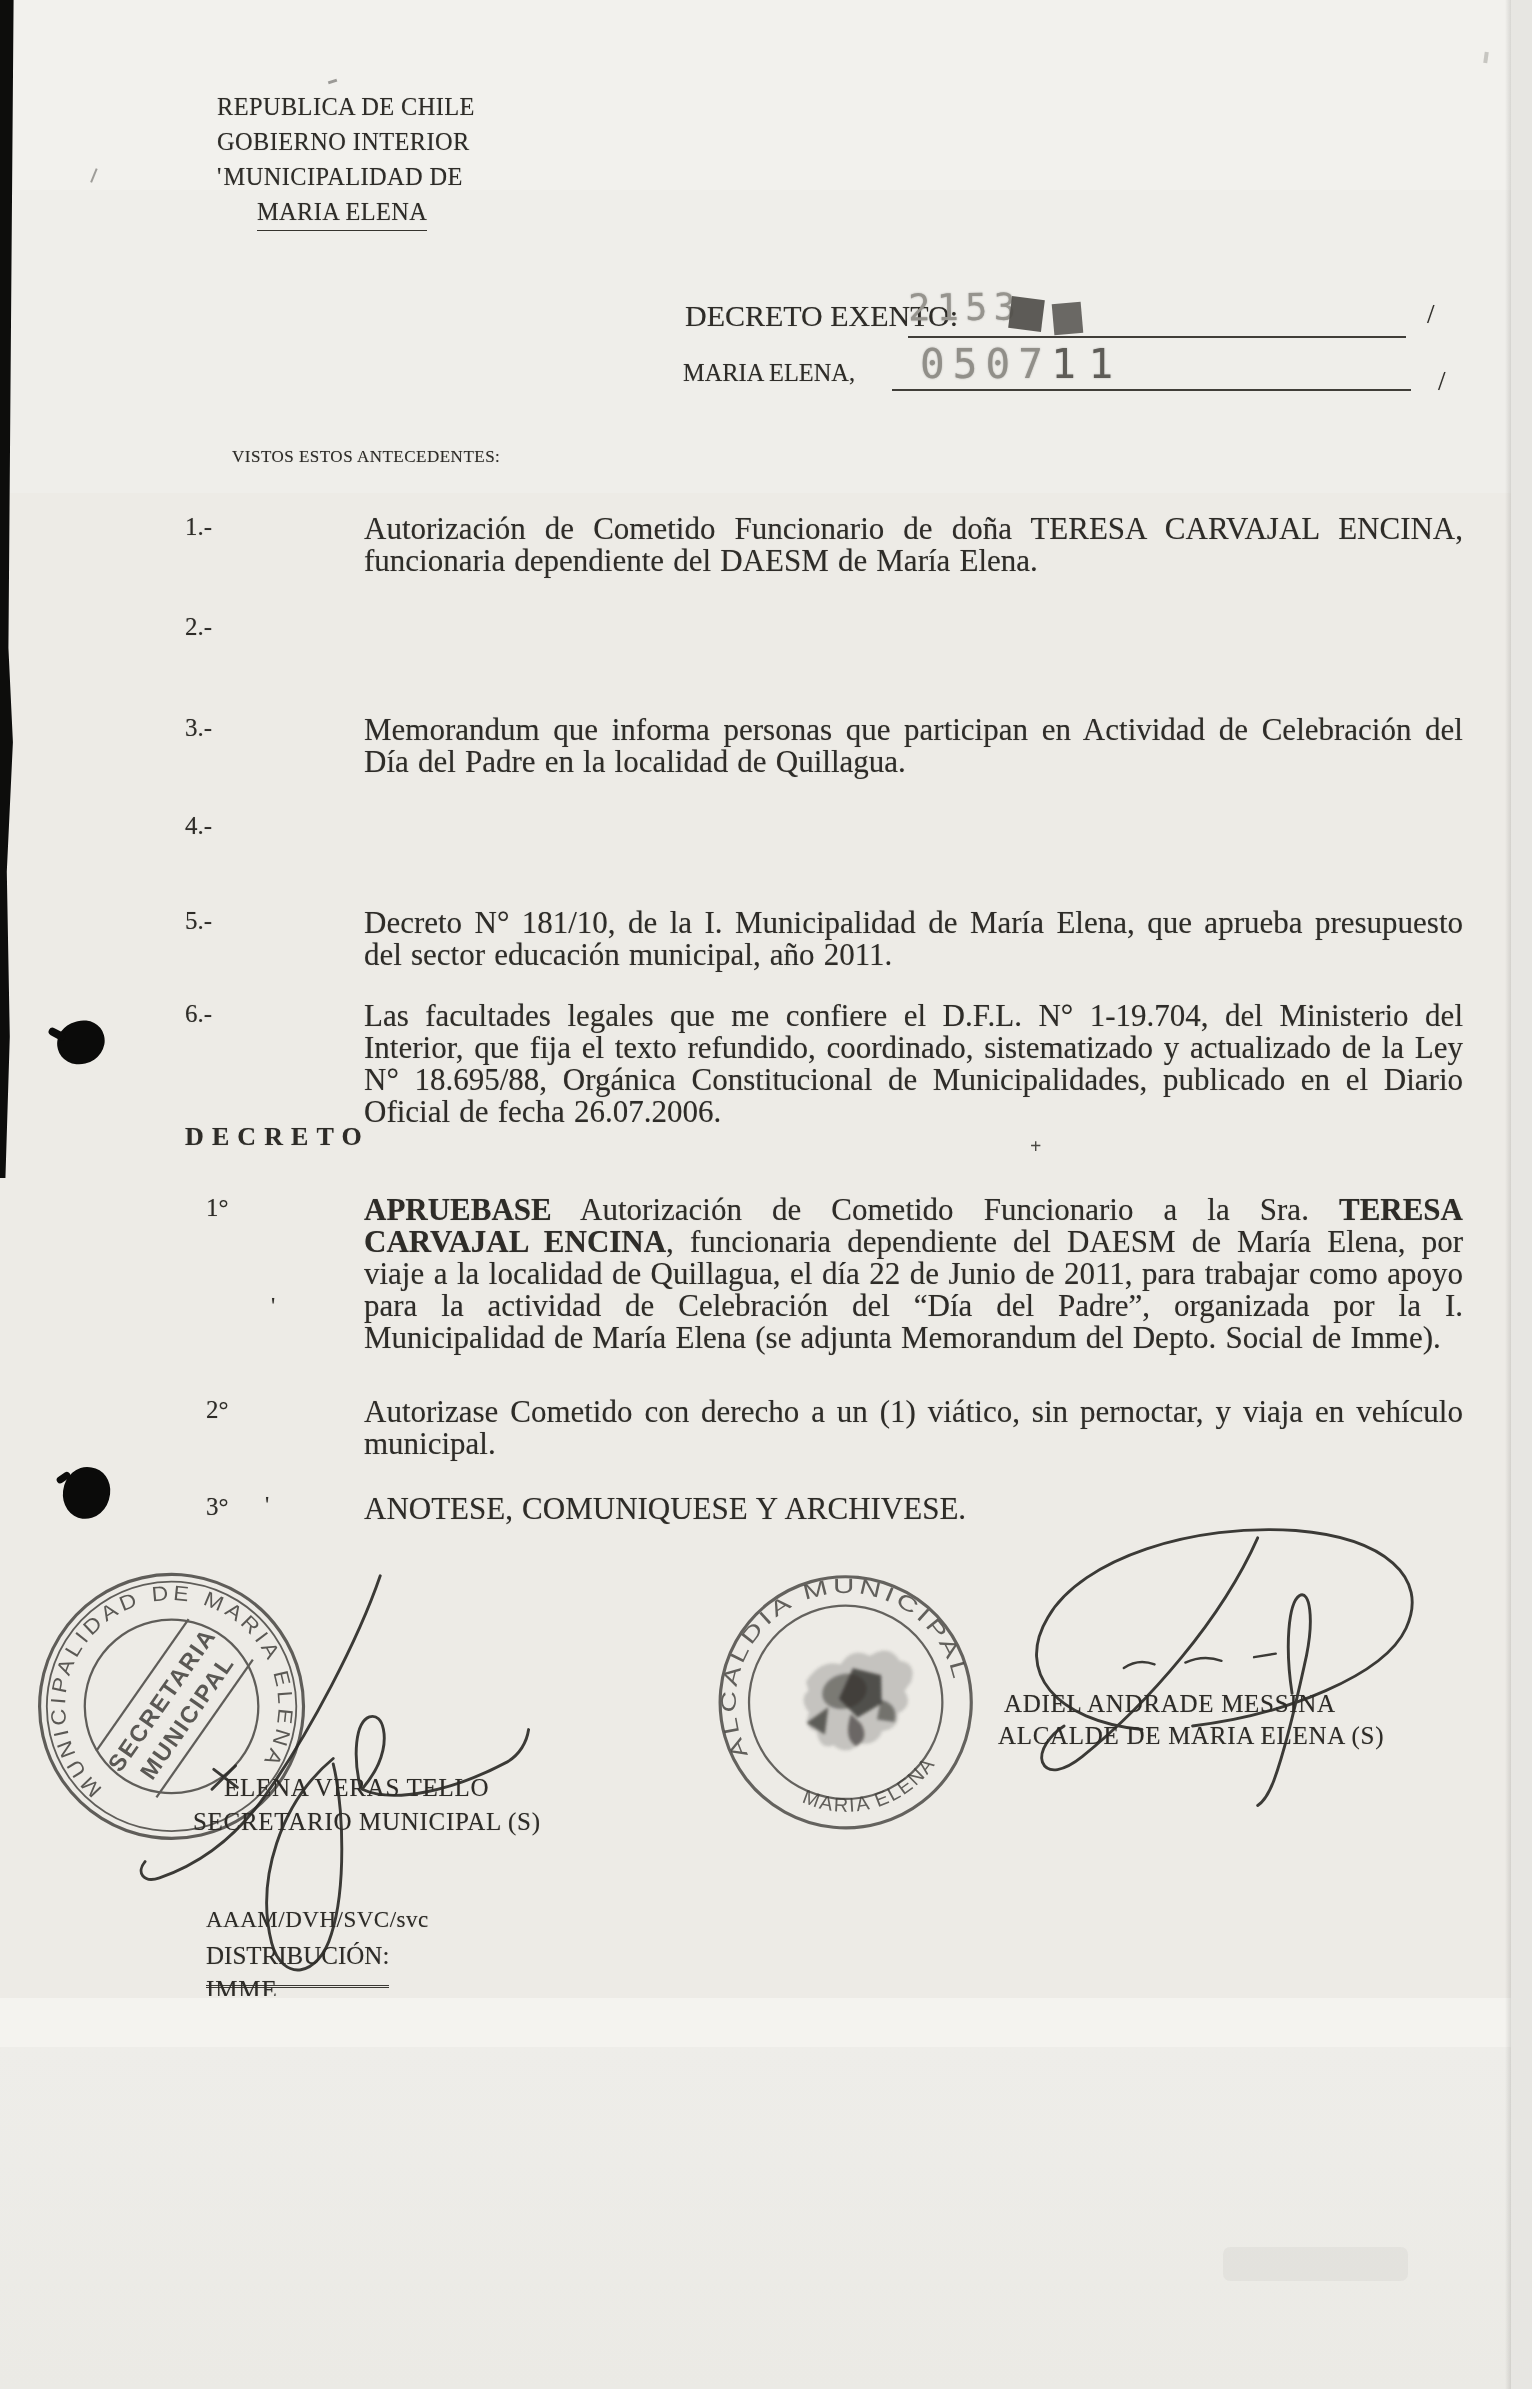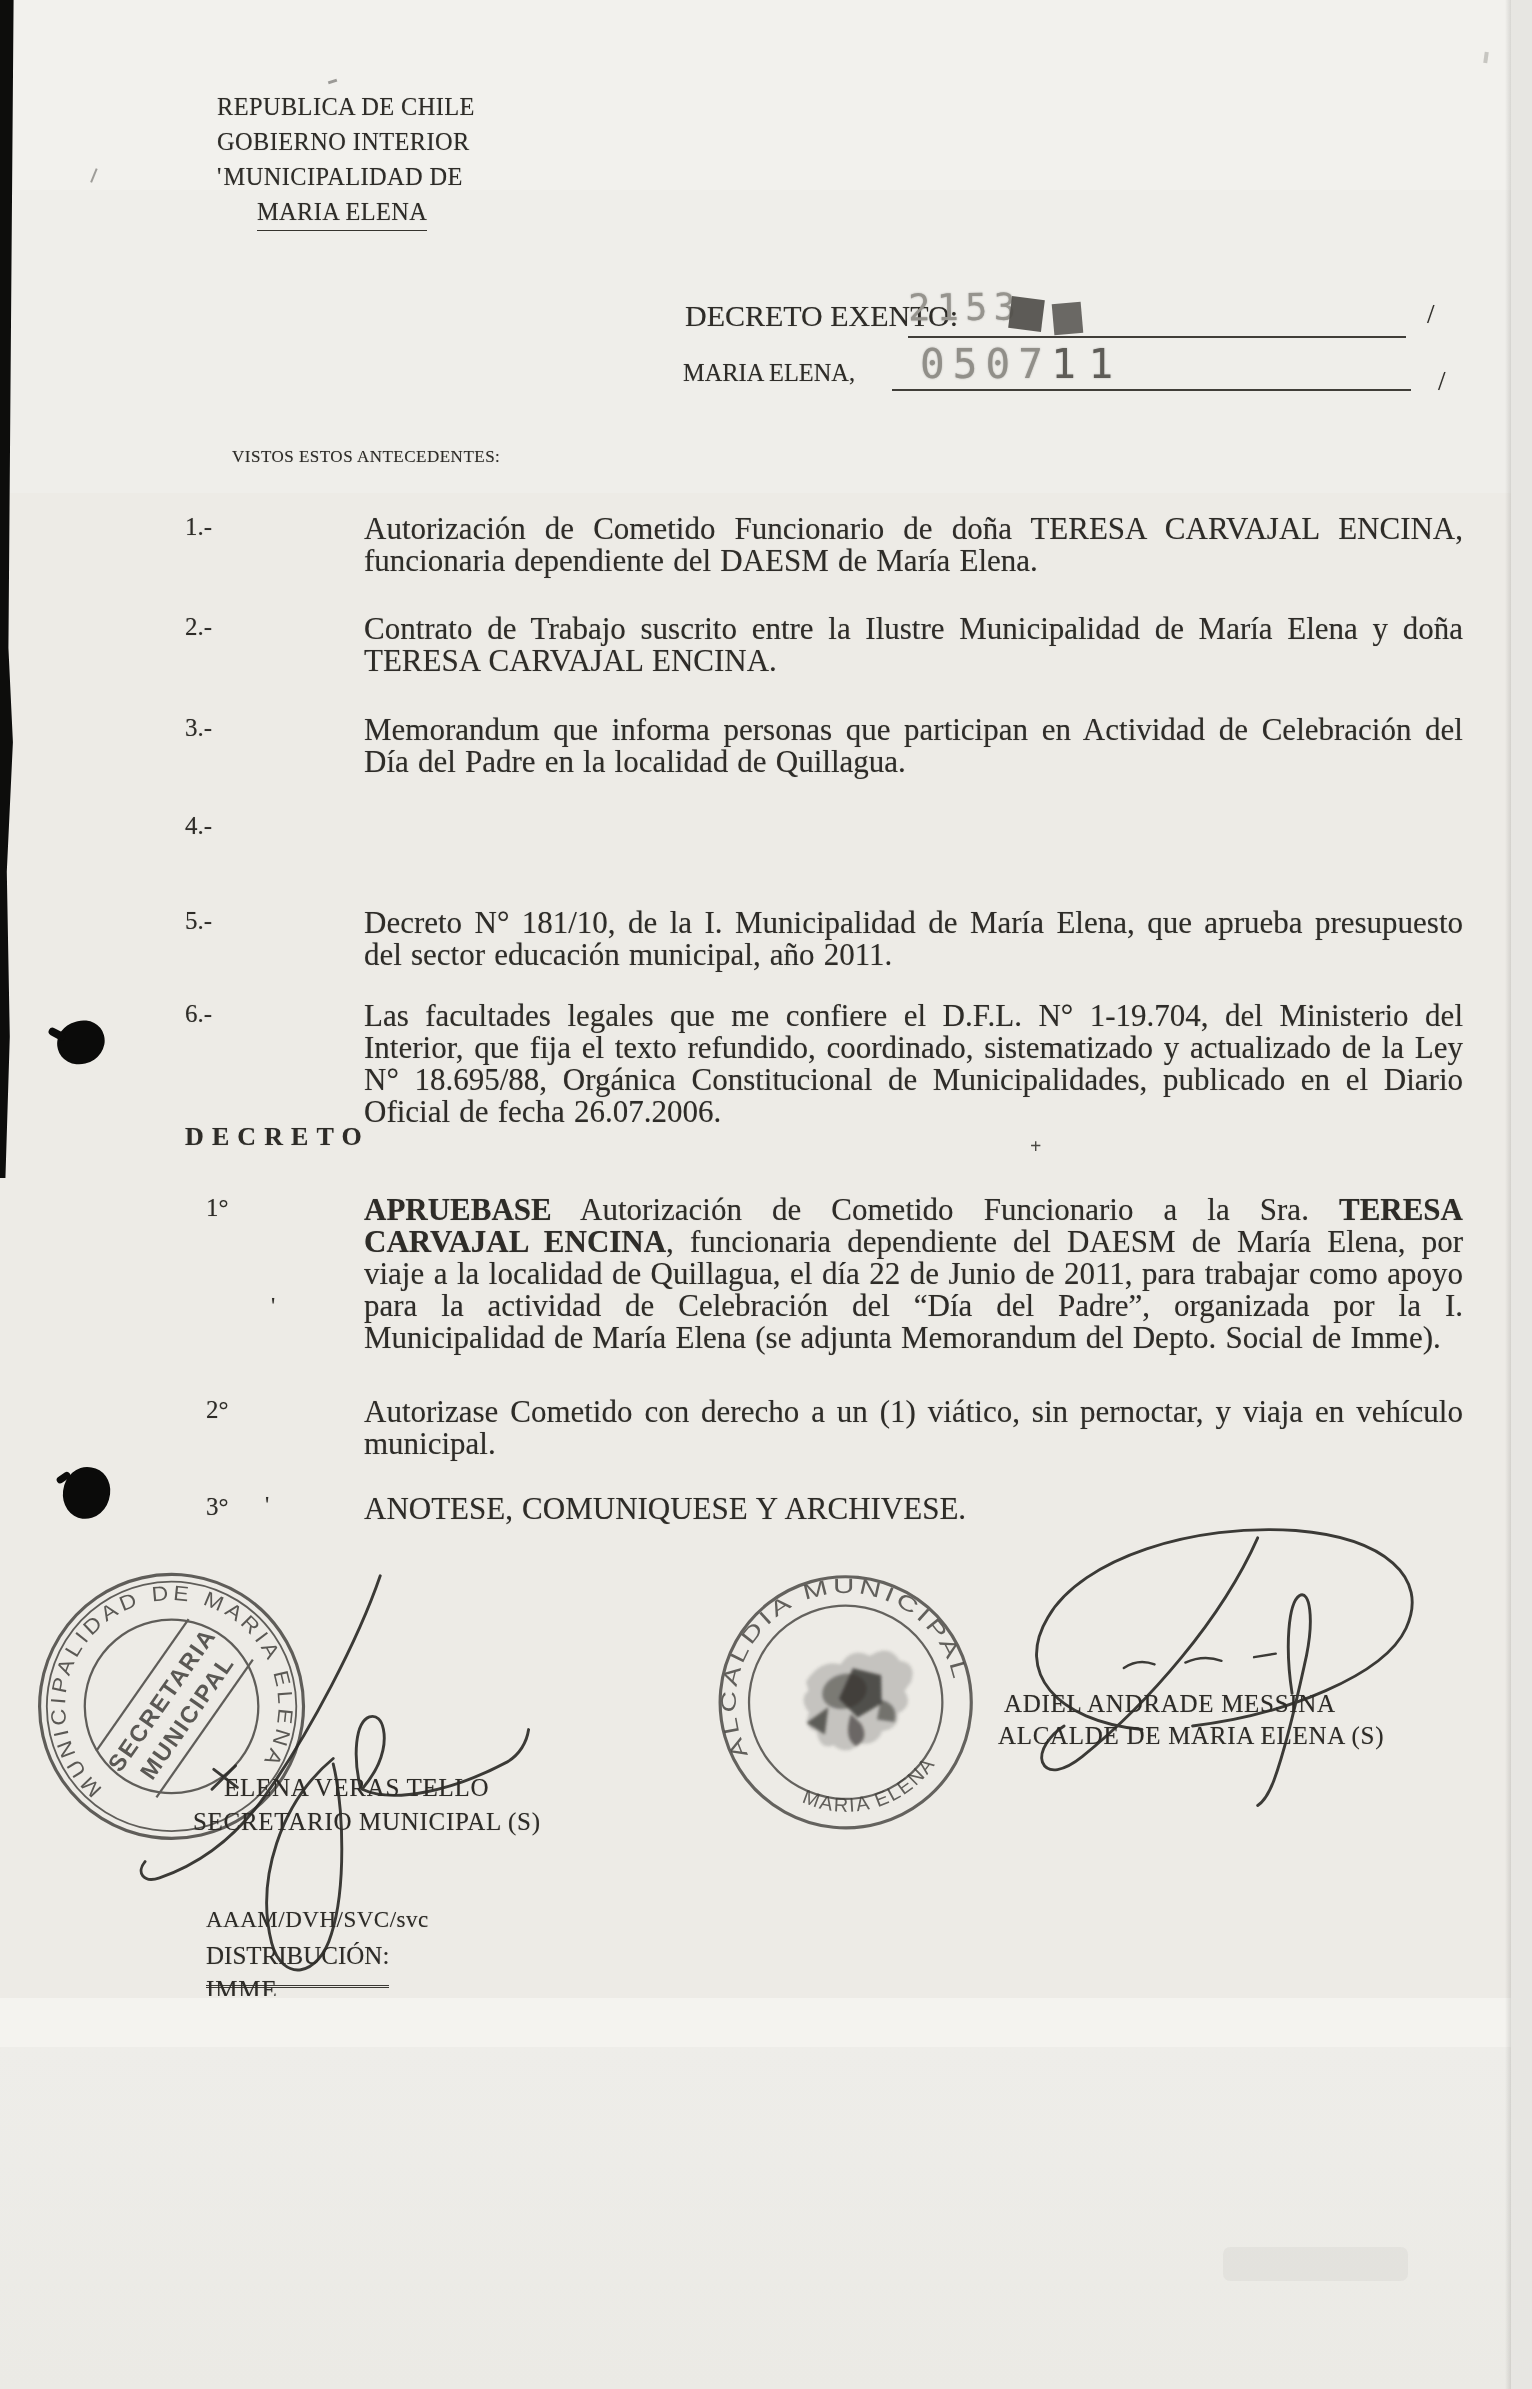--- a/index.html
+++ b/index.html
@@ -97,21 +97,20 @@
   <div class="abs stampB soft"><span>0507</span><span class="dark">11</span></div>
   <div class="abs ulB"></div>
   <div class="abs slashB t">/</div>
 
   <div class="abs h-vistos t">VISTOS ESTOS ANTECEDENTES:</div>
 
   <div class="abs num t" style="top:513px">1.-</div>
   <div class="abs itm t" style="top:513px">Autorización de Cometido Funcionario de doña TERESA CARVAJAL ENCINA, funcionaria dependiente del DAESM de María Elena.</div>
 
   <div class="abs num t" style="top:613px">2.-</div>
-  <div class="abs itm t" style="top:613px">Contrato de Trabajo suscrito entre la Ilustre Municipalidad de María Elena y doña TERESA CARVAJAL ENCINA.</div>
 
   <div class="abs num t" style="top:714px">3.-</div>
   <div class="abs itm t" style="top:714px">Memorandum que informa personas que participan en Actividad de Celebración del Día del Padre en la localidad de Quillagua.</div>
 
   <div class="abs num t" style="top:812px">4.-</div>
 
   <div class="abs num t" style="top:907px">5.-</div>
   <div class="abs itm t" style="top:907px">Decreto N° 181/10, de la I. Municipalidad de María Elena, que aprueba presupuesto del sector educación municipal, año 2011.</div>
 
   <div class="abs num t" style="top:1000px">6.-</div>

